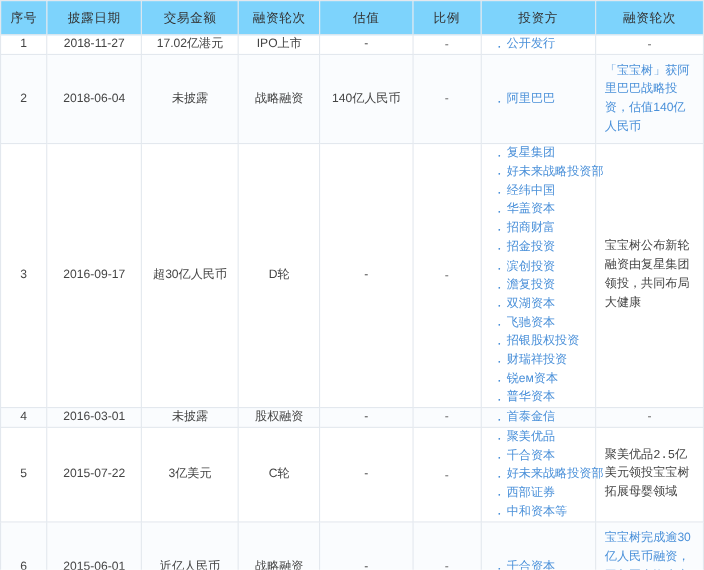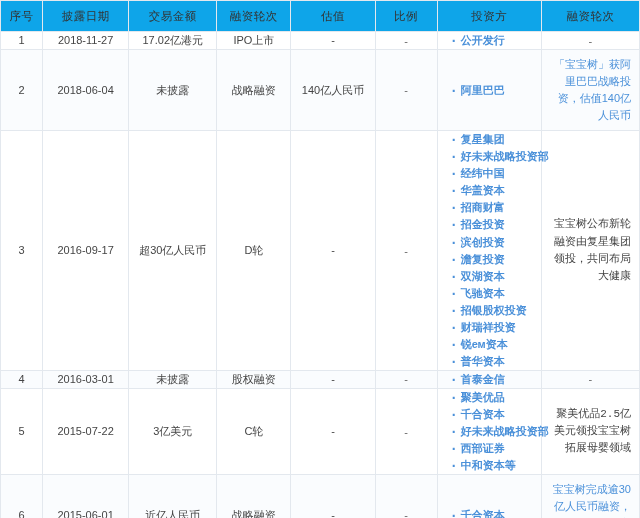--- a/index.html
+++ b/index.html
@@ -21,21 +21,21 @@
     font-size: 11px;
   }
   table.funding-table th,
   table.funding-table td {
     border: 1px solid #e3e8ee;
     padding: 0;
     vertical-align: middle;
     text-align: center;
   }
   thead th {
-    background: #0ea5e9;
+    background: #7dd3fc;
     color: #333333;
     font-weight: normal;
     height: 30px;
     font-size: 11.5px;
     letter-spacing: 0.5px;
   }
   tbody td {
     color: #444444;
     padding: 6px 4px;
   }
@@ -51,39 +51,38 @@
   .col-investors { width: 104px; }
   .col-news { width: 98px; }
 
   .dash {
     color: #666666;
   }
   .investor-list {
     text-align: left;
     padding-left: 14px;
     line-height: 1.55;
-    font-weight: bold;
   }
   .investor-list .inv-item {
     color: #4a90d9;
     white-space: nowrap;
     position: relative;
     padding-left: 9px;
   }
   .investor-list .inv-item::before {
     content: "\00B7";
     position: absolute;
     left: 0;
     top: -1px;
     color: #4a90d9;
     font-size: 14px;
   }
   .news-cell {
     color: #4a90d9;
-    text-align: right;
+    text-align: left;
     line-height: 1.55;
     padding: 6px 8px;
     word-break: break-all;
   }
   .news-cell.plain {
     color: #444444;
     font-family: Liberation Mono, monospace;
   }
   .amount, .valuation, .round, .date, .idx {
     line-height: 1.5;

